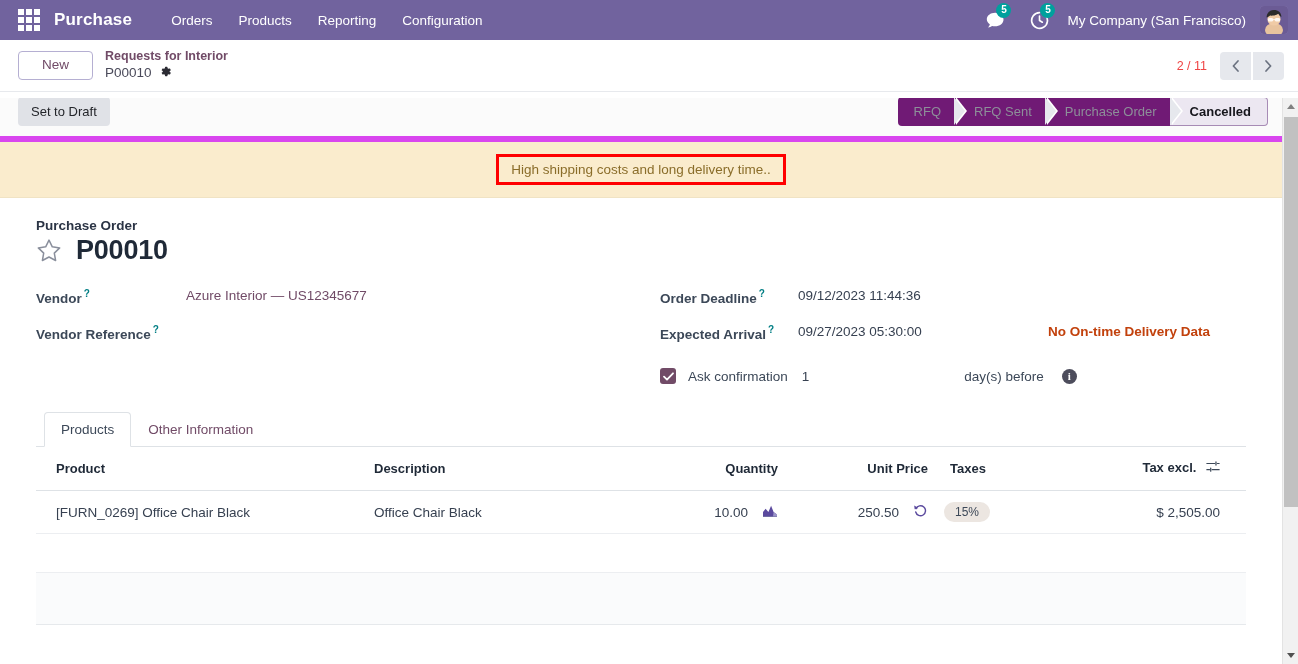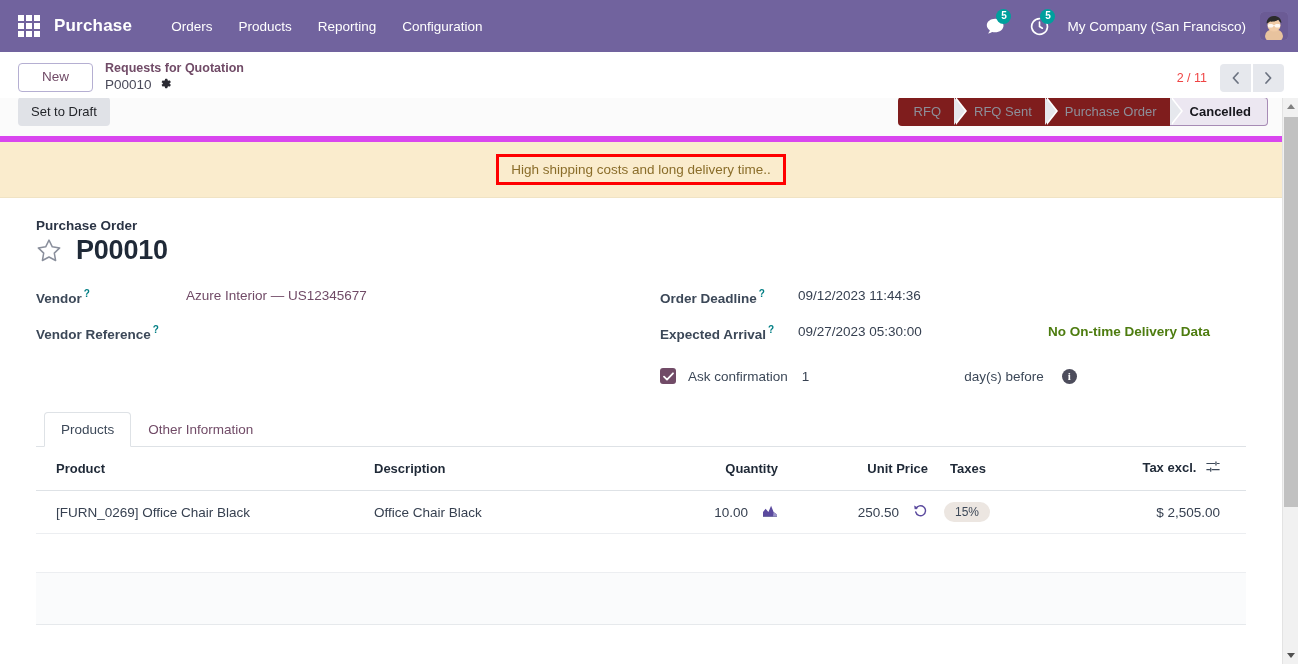--- a/index.html
+++ b/index.html
@@ -8,21 +8,21 @@
     width: 1298px; height: 664px;
     overflow: hidden;
     font-family: "Liberation Sans", sans-serif;
     background: #ffffff;
     color: #374151;
   }
   .app { position: relative; width: 1298px; height: 664px; overflow: hidden; }
 
   
   .navbar {
-    height: 52px;
+    height: 40px;
     background: #71639e;
     display: flex;
     align-items: center;
     padding: 0 10px 0 8px;
     color: #ffffff;
   }
   .apps-grid {
     width: 22px; height: 22px;
     display: grid;
     grid-template-columns: repeat(3, 6px);
@@ -151,21 +151,21 @@
     color: #23252a;
     border: none;
     font-size: 13px;
     border-radius: 4px;
     padding: 7px 13px;
     cursor: pointer;
   }
   .sb-spacer { flex: 1 1 auto; }
   .statusline { display: flex; align-items: stretch; height: 29px; }
   .st-step {
-    background: #7f1d1d;
+    background: #701a75;
     color: #8d8f99;
     font-size: 13px;
     display: flex;
     align-items: center;
     padding: 0 13px 0 20px;
     position: relative;
     cursor: pointer;
     white-space: nowrap;
   }
   .st-step:first-child { border-radius: 4px 0 0 4px; padding-left: 16px; }
@@ -260,21 +260,21 @@
     font-size: 13.5px;
     color: #714b67;
     cursor: pointer;
   }
   .right-inline {
     position: absolute;
     right: 36px;
   }
   .link-strong {
     font-size: 13.5px;
-    color: #4d7c0f;
+    color: #c2410c;
     font-weight: bold;
     cursor: pointer;
     margin-left: 40px;
   }
   .deadline-row { position: relative; }
 
   .confirm-row { display: flex; align-items: center; margin-top: 8px; }
   .chk {
     width: 16px; height: 16px;
     background: #714b67;
@@ -441,21 +441,21 @@
         <rect x="8" y="12" width="5" height="3.4" rx="1.2" fill="#fff" opacity=".85"></rect>
         <rect x="15" y="12" width="5" height="3.4" rx="1.2" fill="#fff" opacity=".85"></rect>
         <rect x="12.8" y="13.2" width="2.4" height="1" fill="#fff" opacity=".85"></rect>
       </svg>
     </div>
   </div>
 
   <div class="control-panel">
     <button class="btn-new">New</button>
     <div class="breadcrumb">
-      <div class="bc-parent">Requests for Quotation</div>
+      <div class="bc-parent">Requests for Interior</div>
       <div class="bc-current-row">
         <span class="bc-current">P00010</span>
         <span class="gear-icon">
           <svg width="13" height="13" viewBox="0 0 16 16" aria-hidden="true">
             <path fill="#2b2b33" d="M8 5.2A2.8 2.8 0 1 0 8 10.8 2.8 2.8 0 0 0 8 5.2zm0 4.3a1.5 1.5 0 1 1 0-3 1.5 1.5 0 0 1 0 3z"></path>
             <path fill="#2b2b33" d="M14.3 9.3l-1.2-.7c.1-.4.1-.8 0-1.2l1.2-.7a.5.5 0 0 0 .2-.6l-1-1.7a.5.5 0 0 0-.6-.2l-1.3.5a4.8 4.8 0 0 0-1-.6l-.2-1.4a.5.5 0 0 0-.5-.4H7.9a.5.5 0 0 0-.5.4l-.2 1.4c-.4.1-.7.3-1 .6l-1.3-.5a.5.5 0 0 0-.6.2l-1 1.7a.5.5 0 0 0 .2.6l1.2.7c-.1.4-.1.8 0 1.2l-1.2.7a.5.5 0 0 0-.2.6l1 1.7c.1.2.4.3.6.2l1.3-.5c.3.3.6.5 1 .6l.2 1.4c0 .3.2.4.5.4h2a.5.5 0 0 0 .5-.4l.2-1.4c.4-.1.7-.3 1-.6l1.3.5c.2.1.5 0 .6-.2l1-1.7a.5.5 0 0 0-.2-.6z"></path>
           </svg>
         </span>
       </div>
     </div>

